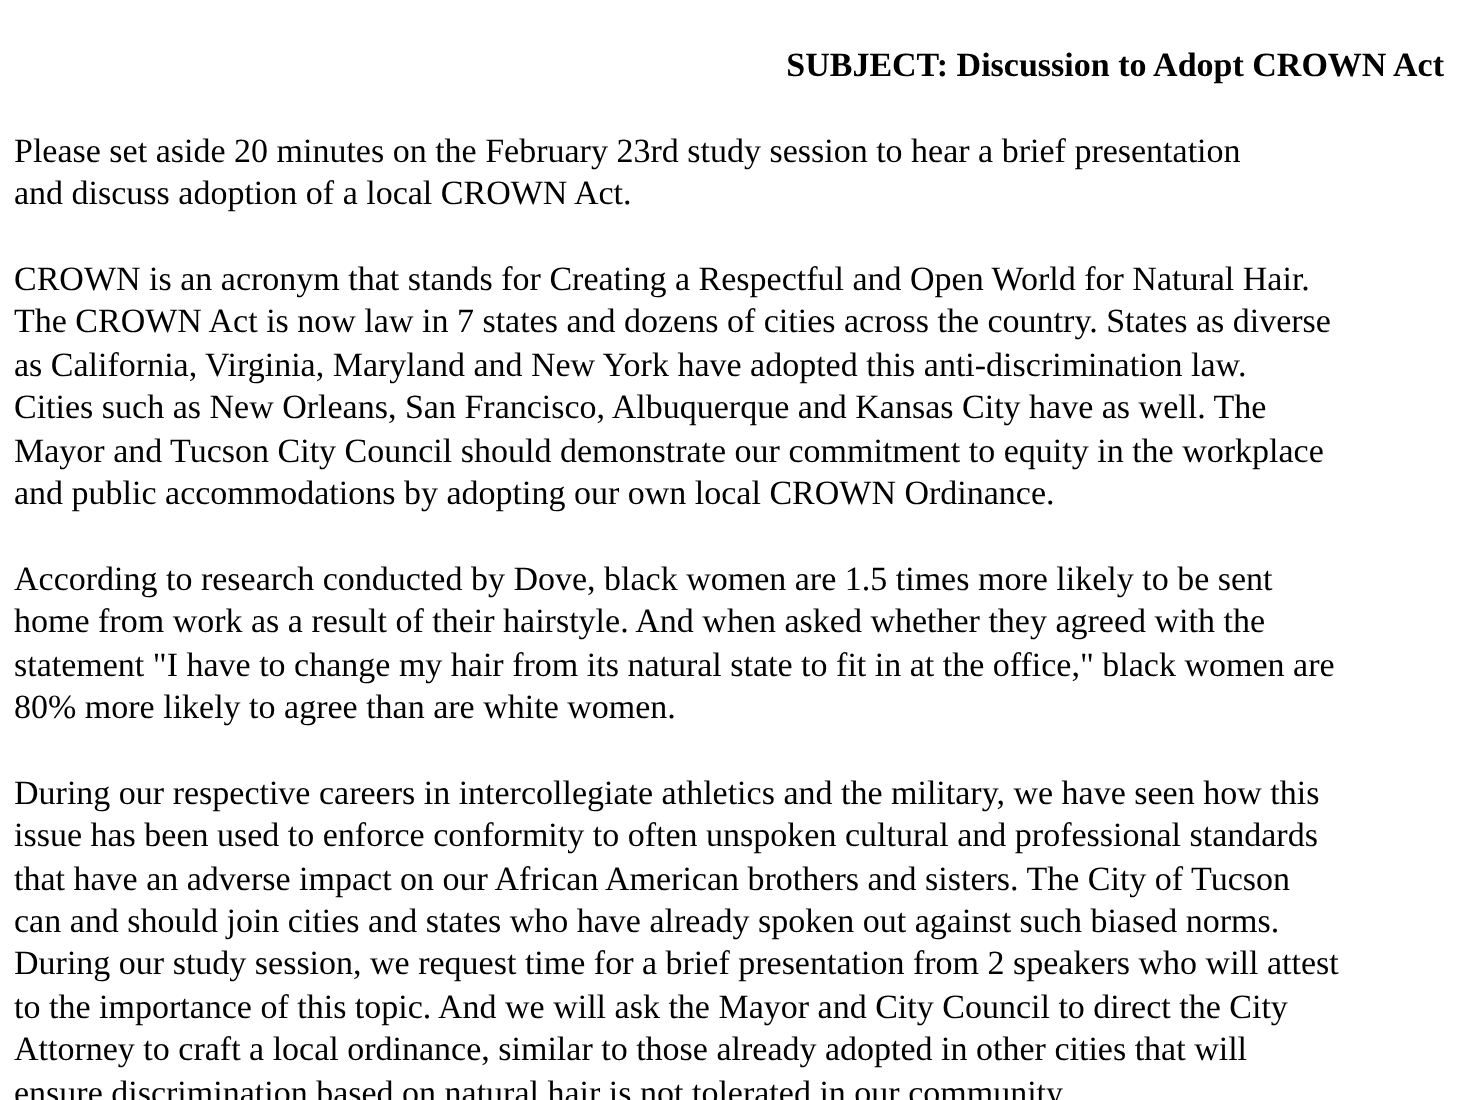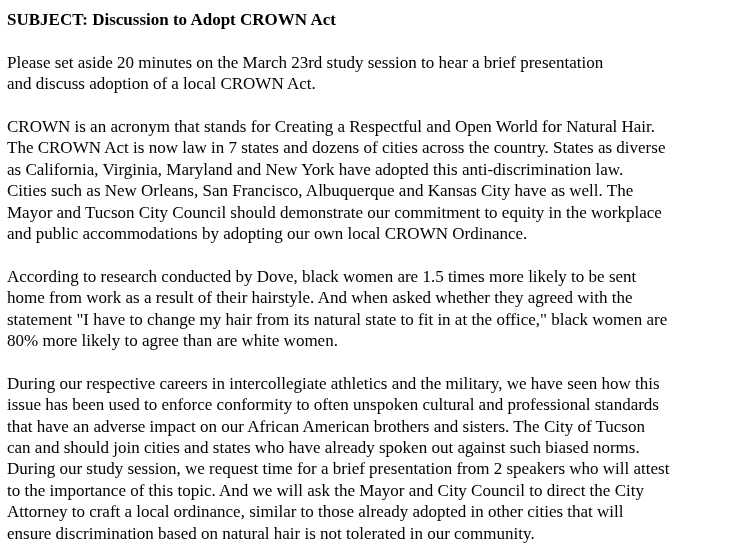--- a/index.html
+++ b/index.html
@@ -15,40 +15,41 @@
     color: #000000;
   }
   .page {
     box-sizing: border-box;
     width: 741px;
     height: 550px;
     padding: 9px 6px 0 7px;
     background: #ffffff;
   }
   .subject {
-    margin: 0;
+    margin: 13px;
     font-size: 17px;
     line-height: 21.4px;
     font-weight: bold;
     white-space: pre-line;
+    text-align: right;
   }
   .para {
     margin: 21.4px 0 0 0;
     font-size: 17px;
     line-height: 21.4px;
     font-weight: normal;
     white-space: pre-line;
   }
 </style>
 </head>
 <body>
 
 <div class="page">
   <h1 class="subject">SUBJECT: Discussion to Adopt CROWN Act</h1>
-  <p class="para">Please set aside 20 minutes on the March 23rd study session to hear a brief presentation
+  <p class="para">Please set aside 20 minutes on the February 23rd study session to hear a brief presentation
 and discuss adoption of a local CROWN Act.</p>
   <p class="para">CROWN is an acronym that stands for Creating a Respectful and Open World for Natural Hair.
 The CROWN Act is now law in 7 states and dozens of cities across the country. States as diverse
 as California, Virginia, Maryland and New York have adopted this anti-discrimination law.
 Cities such as New Orleans, San Francisco, Albuquerque and Kansas City have as well. The
 Mayor and Tucson City Council should demonstrate our commitment to equity in the workplace
 and public accommodations by adopting our own local CROWN Ordinance.</p>
   <p class="para">According to research conducted by Dove, black women are 1.5 times more likely to be sent
 home from work as a result of their hairstyle. And when asked whether they agreed with the
 statement "I have to change my hair from its natural state to fit in at the office," black women are

